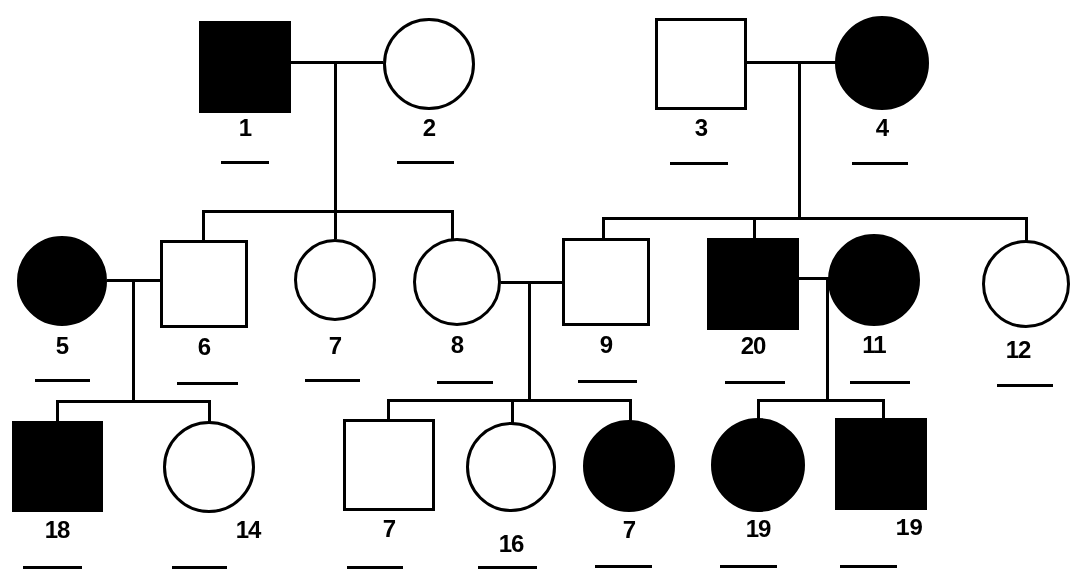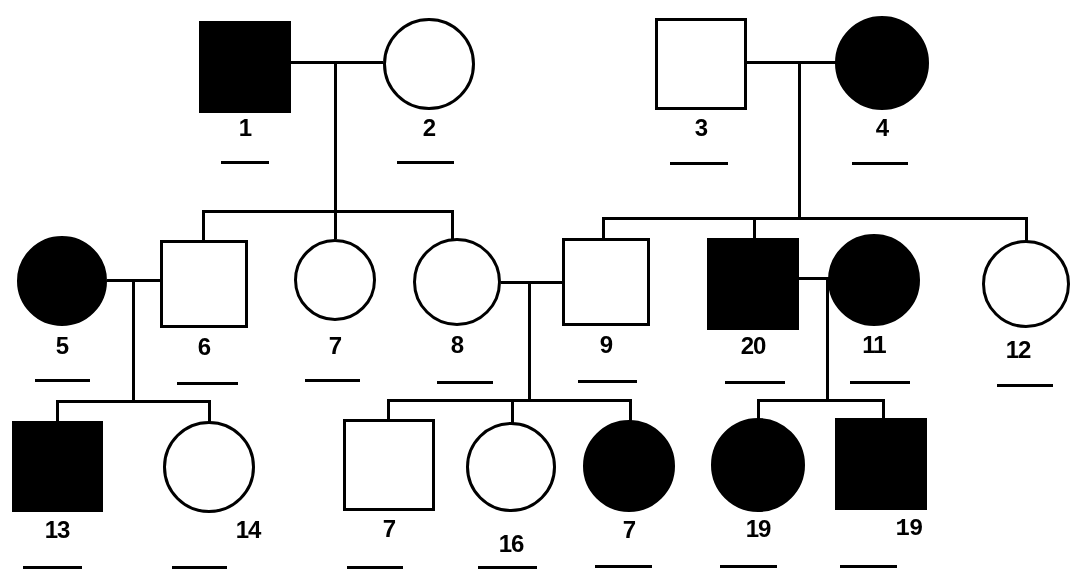--- a/index.html
+++ b/index.html
@@ -89,21 +89,21 @@
       <div class="shape male affected" style="left: 707px; top: 238px; width: 92px; height: 92px;"></div>
       <div class="person-number" style="left: 753px; top: 346px;">20</div>
       <div class="genotype-blank" style="left: 725px; top: 381px; width: 60px;"></div>
       <div class="shape female affected" style="left: 828px; top: 234px; width: 92px; height: 92px;"></div>
       <div class="person-number" style="left: 874px; top: 345px;">11</div>
       <div class="genotype-blank" style="left: 850px; top: 381px; width: 60px;"></div>
       <div class="shape female" style="left: 982px; top: 240px; width: 88px; height: 88px;"></div>
       <div class="person-number" style="left: 1018px; top: 350px;">12</div>
       <div class="genotype-blank" style="left: 997px; top: 384px; width: 56px;"></div>
       <div class="shape male affected" style="left: 11.5px; top: 420.5px; width: 91px; height: 91px;"></div>
-      <div class="person-number" style="left: 57px; top: 530px;">13</div>
+      <div class="person-number" style="left: 57px; top: 530px;">18</div>
       <div class="genotype-blank" style="left: 23px; top: 566px; width: 59px;"></div>
       <div class="shape female" style="left: 163px; top: 421px; width: 92px; height: 92px;"></div>
       <div class="person-number" style="left: 209px; top: 530px; margin-left: 39px;">14</div>
       <div class="genotype-blank" style="left: 172px; top: 566px; width: 55px;"></div>
       <div class="shape male" style="left: 343px; top: 419px; width: 92px; height: 92px;"></div>
       <div class="person-number" style="left: 389px; top: 529px;">7</div>
       <div class="genotype-blank" style="left: 347px; top: 566px; width: 56px;"></div>
       <div class="shape female" style="left: 466px; top: 422px; width: 90px; height: 90px;"></div>
       <div class="person-number" style="left: 511px; top: 530px; margin-top: 14px;">16</div>
       <div class="genotype-blank" style="left: 478px; top: 566px; width: 59px;"></div>

